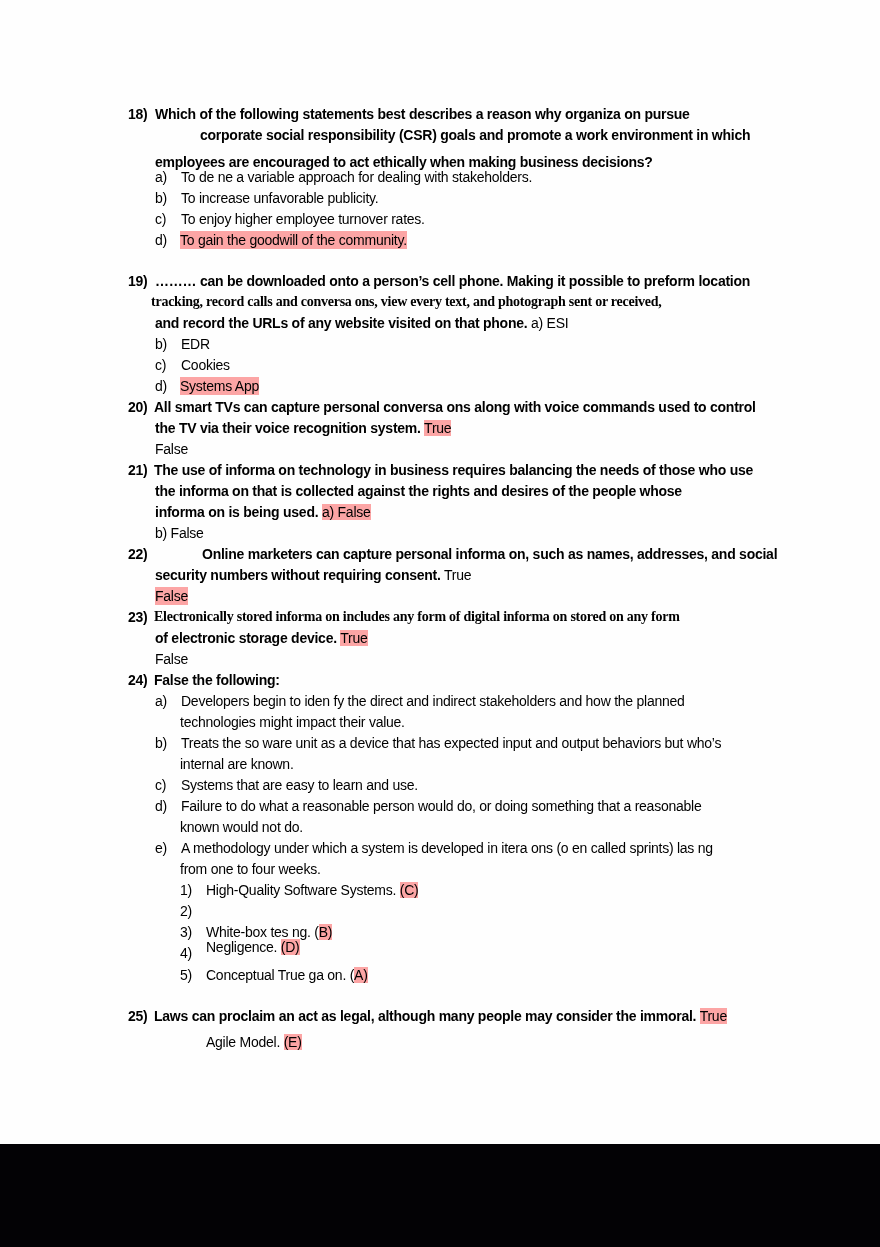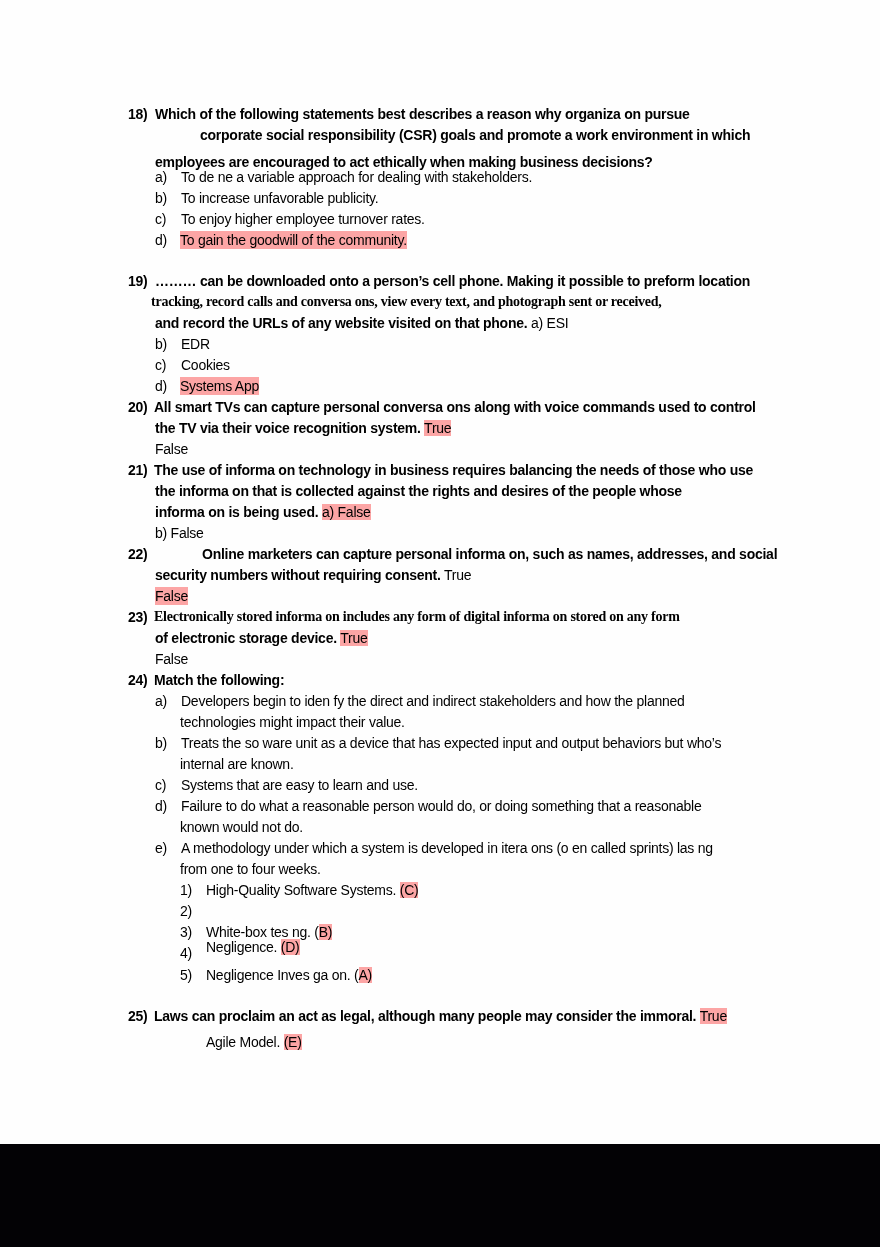--- a/index.html
+++ b/index.html
@@ -92,21 +92,21 @@
     <div class="line b" style="left:154px;top:608px;font-family:Liberation Serif, serif;">Electronically stored informa  on includes any form of digital informa  on stored on any form</div>
     <div class="line" style="left:155px;top:629px;">
       <span class="b">of electronic storage device.</span>
       <span class="hl">True</span>
     </div>
     <div class="line" style="left:155px;top:650px;">False</div>
   </div>
 
   <div>
     <div class="line b" style="left:128px;top:671px;">24)</div>
-    <div class="line b" style="left:154px;top:671px;">Match the following:</div>
+    <div class="line b" style="left:154px;top:671px;">False the following:</div>
 
     <div class="line" style="left:155px;top:692px;">a)</div>
     <div class="line" style="left:181px;top:692px;">Developers begin to iden  fy the direct and indirect stakeholders and how the planned</div>
     <div class="line" style="left:180px;top:713px;">technologies might impact their value.</div>
 
     <div class="line" style="left:155px;top:734px;">b)</div>
     <div class="line" style="left:181px;top:734px;">Treats the so  ware unit as a device that has expected input and output behaviors but who’s</div>
     <div class="line" style="left:180px;top:755px;text-align:center;">internal are known.</div>
 
     <div class="line" style="left:155px;top:776px;">c)</div>
@@ -131,21 +131,21 @@
     <div class="line" style="left:180px;top:923px;">3)</div>
     <div class="line" style="left:206px;top:923px;">
       <span>White-box tes  ng. (</span><span class="hl">B)</span>
     </div>
     <div class="line" style="left:180px;top:944px;">4)</div>
     <div class="line" style="left:206px;top:996px;margin-top:37px;">
       <span>Agile Model. </span><span class="hl">(E)</span>
     </div>
     <div class="line" style="left:180px;top:966px;">5)</div>
     <div class="line" style="left:206px;top:966px;">
-      <span>Negligence Inves  ga  on. (</span><span class="hl">A)</span>
+      <span>Conceptual True  ga  on. (</span><span class="hl">A)</span>
     </div>
   </div>
 
   <div>
     <div class="line b" style="left:128px;top:1007px;">25)</div>
     <div class="line" style="left:154px;top:1007px;">
       <span class="b">Laws can proclaim an act as legal, although many people may consider the immoral.</span>
       <span class="hl">True</span>
     </div>
   </div>

